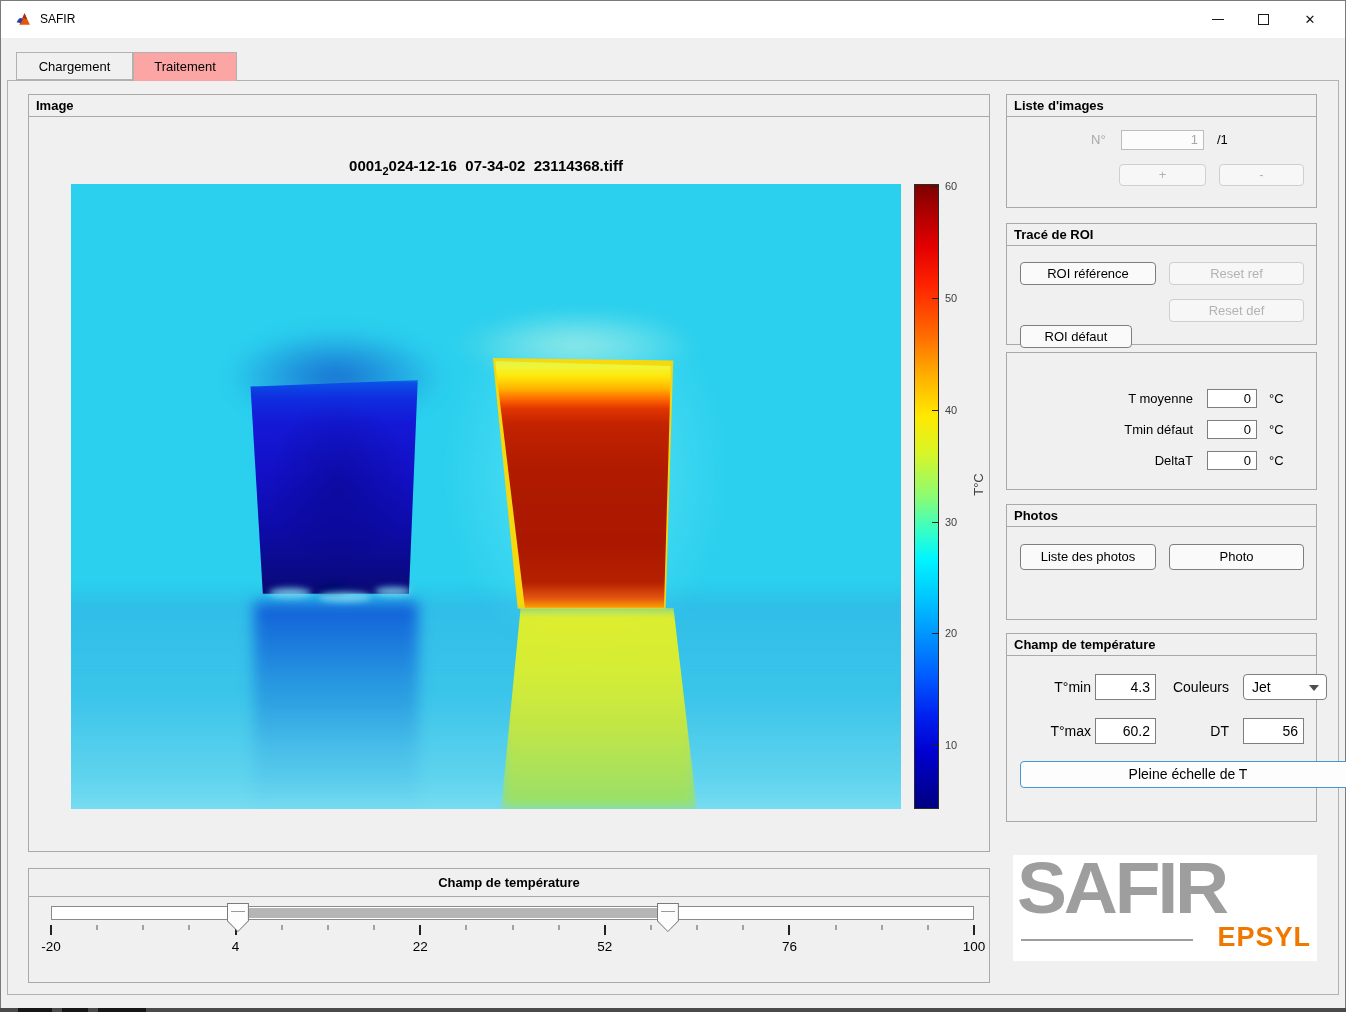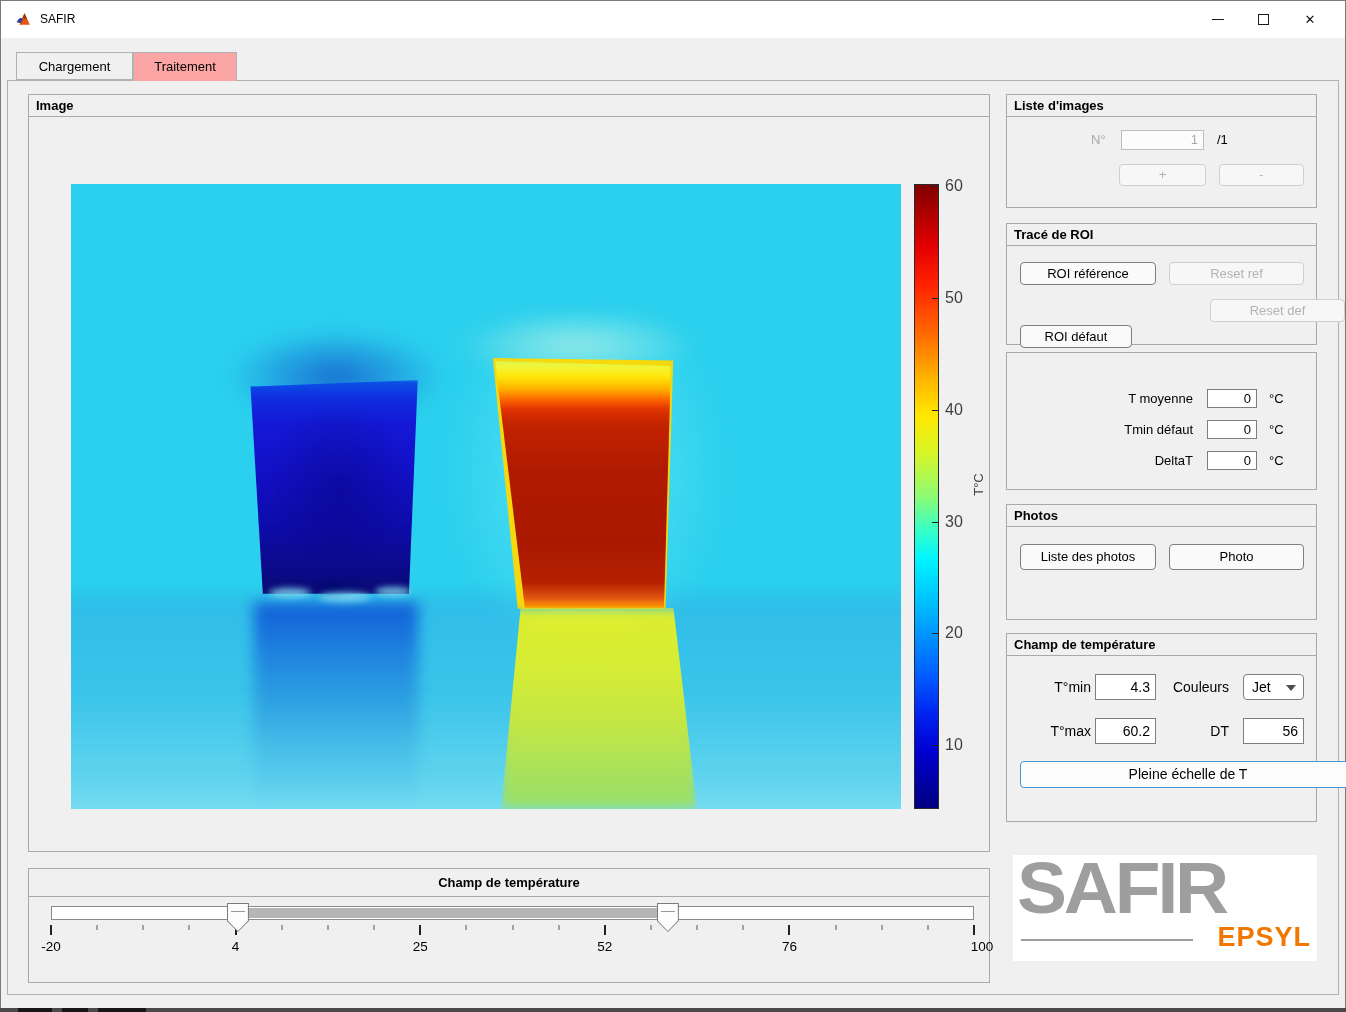--- a/index.html
+++ b/index.html
@@ -62,21 +62,21 @@
   .g1 { left:198px; top:404px; width:42px; height:10px; }
   .g2 { left:248px; top:408px; width:52px; height:10px; }
   .g3 { left:304px; top:403px; width:36px; height:9px; }
   .t-darkspot { left:248px; top:398px; width:30px; height:12px; background:#000a70; border-radius:50%; filter:blur(3px); }
   
   #colorbar { position:absolute; left:885px; top:89px; width:25px; height:625px; border:1px solid #2b2b2b;
      background:linear-gradient(180deg,#7f0000 0%,#a90000 4%,#e40000 10%,#ff2200 16%,#ff6a00 24%,#ffb300 31%,#ffe800 37%,#d8f527 43%,#8cfb73 50%,#3dffc0 55%,#00f5ff 60%,#00c8ff 66%,#0096ff 72%,#005aff 79%,#0022f0 85%,#0000d0 91%,#0000a4 96%,#00007f 100%); }
   #cb-marks { position:absolute; left:885px; top:89px; width:25px; height:625px; pointer-events:none; }
   #cb-marks i { position:absolute; right:0; width:7px; height:1px; background:#222; display:block; }
   #cb-labels { position:absolute; left:916px; top:89px; width:36px; height:625px; }
-  #cb-labels b { position:absolute; left:0; transform:translateY(-50%); font-weight:normal; font-size:16px; color:#3f3f3f; }
+  #cb-labels b { position:absolute; left:0; transform:translateY(-50%); font-weight:normal; font-size:11px; color:#3f3f3f; }
   .cb-axis-label { position:absolute; left:938px; top:382px; font-size:13px; color:#3f3f3f; transform:rotate(-90deg); transform-origin:center; }
   
   #p-liste { left:1006px; top:94px; width:311px; height:114px; }
   #p-roi   { left:1006px; top:223px; width:311px; height:122px; }
   #p-tmoy  { left:1006px; top:352px; width:311px; height:138px; }
   #p-photos{ left:1006px; top:504px; width:311px; height:116px; }
   #p-champ { left:1006px; top:633px; width:311px; height:189px; }
   .dd { position:absolute; background:#fff; border:1px solid #7e7e7e; border-radius:4px; font-size:14px; }
   .dd .txt { position:absolute; left:8px; top:0; line-height:24px; }
   .dd .arr { position:absolute; right:7px; top:10px; width:0; height:0; border-left:5px solid transparent; border-right:5px solid transparent; border-top:6px solid #4d4d4d; }
@@ -124,20 +124,23 @@
 </div>
 
 <div class="content-box"></div>
 
 <div class="tab t1">Chargement</div>
 <div class="tab t2">Traitement</div>
 
 <div class="panel" id="image-panel">
   <div class="panel-h">Image</div>
 
+  <div class="plot-title">
+    <span>0001</span><span class="sub">2</span><span>024-12-16  07-34-02  23114368.tiff</span>
+  </div>
 
   <div id="axes">
     <div class="t-floor"></div>
     <div class="t-halo-right"></div>
     <div class="t-plume"></div>
     <div class="t-cloud"></div>
     <div class="t-refl-left"></div>
     <div class="t-refl-right"></div>
     <div class="t-glow-right"></div>
     <div class="t-cup-left"></div>
@@ -175,21 +178,21 @@
   <span class="lbl" style="left:210px; top:37px;">/1</span>
   <div class="btn dis" style="left:112px; top:69px; width:87px; height:22px; line-height:20px;">+</div>
   <div class="btn dis" style="left:212px; top:69px; width:85px; height:22px; line-height:20px;">-</div>
 </div>
 
 <div class="panel" id="p-roi">
   <div class="panel-h">Tracé de ROI</div>
   <div class="btn" style="left:13px; top:38px; width:136px; height:23px; line-height:21px;">ROI référence</div>
   <div class="btn dis" style="left:162px; top:38px; width:135px; height:23px; line-height:21px;">Reset ref</div>
   <div class="btn" style="left:13px; top:69px; width:112px; height:23px; line-height:21px;margin-top:32px;">ROI défaut</div>
-  <div class="btn dis" style="left:162px; top:75px; width:135px; height:23px; line-height:21px;margin-left:41px;">Reset def</div>
+  <div class="btn dis" style="left:162px; top:75px; width:135px; height:23px; line-height:21px;">Reset def</div>
 </div>
 
 <div class="panel" id="p-tmoy">
 
   <span class="lbl r" style="left:40px; top:38px; width:146px;">T moyenne</span>
   <div class="fld" style="left:200px; top:36px; width:50px; height:19px; line-height:17px;">0</div>
   <span class="lbl" style="left:262px; top:38px;">°C</span>
 
   <span class="lbl r" style="left:40px; top:69px; width:146px;">Tmin défaut</span>
   <div class="fld" style="left:200px; top:67px; width:50px; height:19px; line-height:17px;">0</div>
@@ -205,21 +208,21 @@
   <div class="btn" style="left:13px; top:39px; width:136px; height:26px; line-height:24px;">Liste des photos</div>
   <div class="btn" style="left:162px; top:39px; width:135px; height:26px; line-height:24px;">Photo</div>
 </div>
 
 <div class="panel" id="p-champ">
   <div class="panel-h">Champ de température</div>
 
   <span class="lbl r" style="left:20px; top:45px; width:64px; font-size:14px;">T°min</span>
   <div class="fld" style="left:88px; top:40px; width:61px; height:26px; line-height:24px; font-size:14px;">4.3</div>
   <span class="lbl r" style="left:152px; top:45px; width:70px; font-size:14px;">Couleurs</span>
-  <div class="dd" style="left:236px; top:40px; width:61px; height:26px;">
+  <div class="dd" style="left:236px; top:40px; width:84px; height:26px;">
     <span class="txt">Jet</span>
     <i class="arr"></i>
   </div>
 
   <span class="lbl r" style="left:20px; top:89px; width:64px; font-size:14px;text-align:right;">T°max</span>
   <div class="fld" style="left:88px; top:84px; width:61px; height:26px; line-height:24px; font-size:14px;">60.2</div>
   <span class="lbl r" style="left:152px; top:89px; width:70px; font-size:14px;">DT</span>
   <div class="fld" style="left:236px; top:84px; width:61px; height:26px; line-height:24px; font-size:14px;">56</div>
 
   <div class="btn blue" style="left:13px; top:127px; width:336px; height:27px; line-height:25px; font-size:14px;">Pleine échelle de T</div>
@@ -263,24 +266,24 @@
       <div class="stick" style="left: 75%;"></div>
       <div class="stick major" style="left: 80%;"></div>
       <div class="stick" style="left: 85%;"></div>
       <div class="stick" style="left: 90%;"></div>
       <div class="stick" style="left: 95%;"></div>
       <div class="stick major" style="left: 100%;"></div>
     </div>
   <div id="slider-labels">
       <span class="slabel" style="left: 0%;">-20</span>
       <span class="slabel" style="left: 20%;">4</span>
-      <span class="slabel" style="left: 40%;">25</span>
+      <span class="slabel" style="left: 40%;">22</span>
       <span class="slabel" style="left: 60%;">52</span>
       <span class="slabel" style="left: 80%;">76</span>
-      <span class="slabel" style="left: 100%; margin-left: 8px;">100</span>
+      <span class="slabel" style="left: 100%;">100</span>
     </div>
 </div>
 
 <div id="bottom-strip">
   <b style="left:18px; width:34px;"></b>
     <b style="left:62px; width:26px;"></b>
     <b style="left:98px; width:48px;"></b>
 </div>
 
 </body></html>

